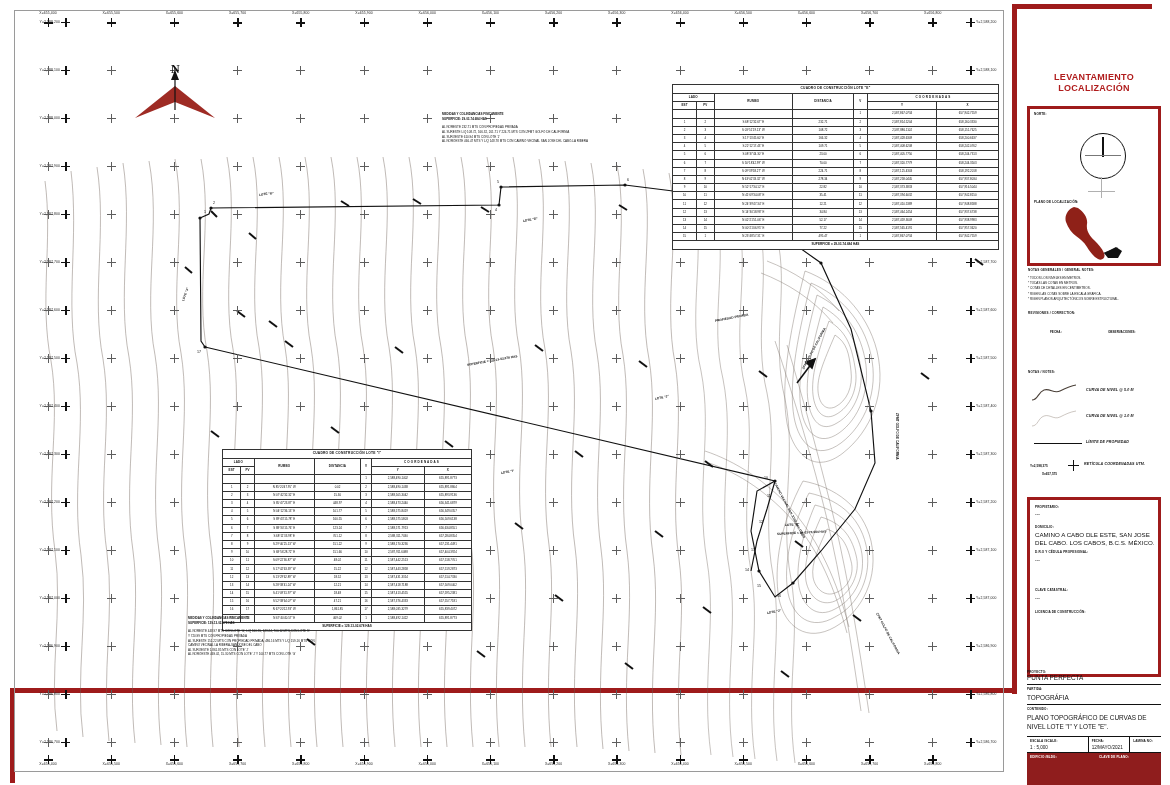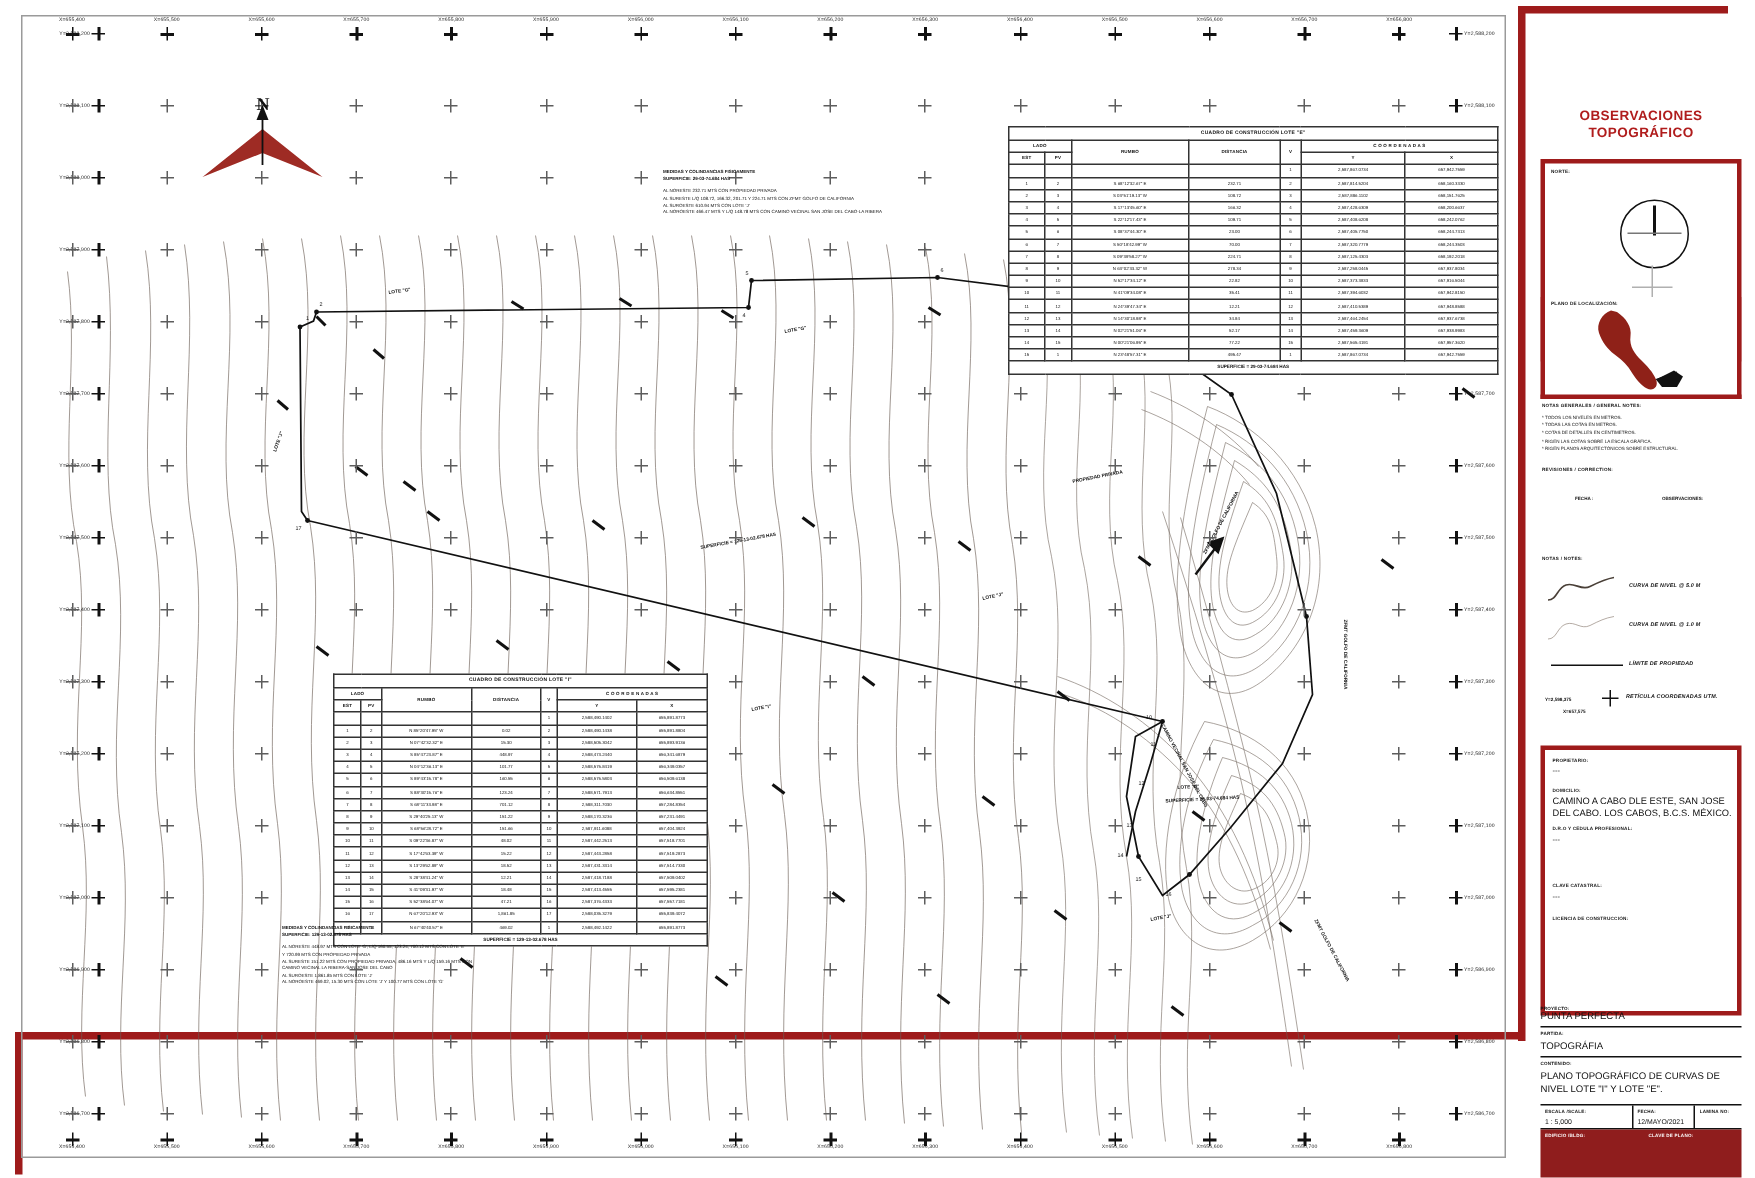--- a/index.html
+++ b/index.html
@@ -1038,21 +1038,21 @@
         <div>                      Y 720.99 MTS CON PROPIEDAD PRIVADA</div>
         <div>AL SURESTE  151.22 MTS CON PROPIEDAD PRIVADA, 486.16 MTS Y L/Q 159.16 MTS CON</div>
         <div>                      CAMINO VECINAL LA RIBERA-SAN JOSE DEL CABO</div>
         <div>AL SUROESTE  1,861.85 MTS CON LOTE 'J'</div>
         <div>AL NOROESTE  469.02, 15.30 MTS CON LOTE 'J' Y 100.77 MTS CON LOTE 'G'</div>
       </div>
   </div>
 
   <div class="panel">
 
-    <div class="p-title">OBSERVACIONES TOPOGRÁFICO</div>
+    <div class="p-title">LEVANTAMIENTO LOCALIZACIÓN</div>
 
     <div class="p-box north-box">
       <div class="p-lab" style="left:4px;top:3px;">NORTE:</div>
       <div class="compass">
         <div class="needle"></div>
           <div class="hline"></div>
       </div>
       <div class="compass-stem" style="position:absolute;left:71px;top:68px;width:1px;height:26px;background:#b0b0b0;"></div>
       <div style="position:absolute;left:58px;top:82px;width:27px;height:1px;background:#b0b0b0;"></div>
     </div>

